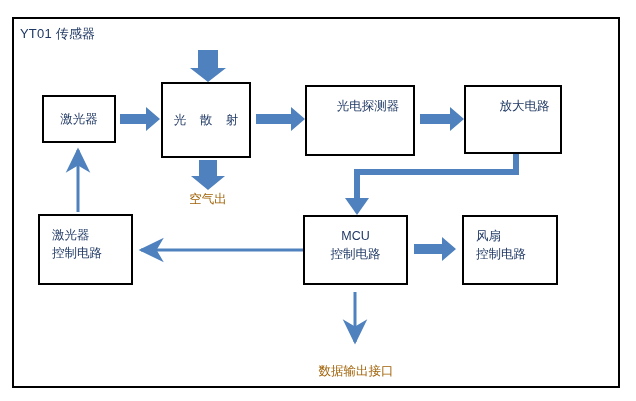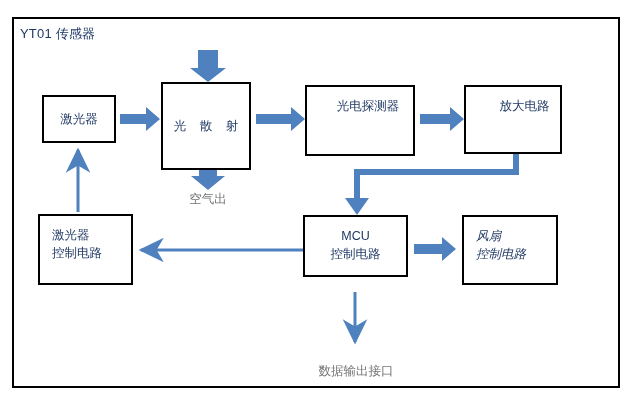--- a/index.html
+++ b/index.html
@@ -22,21 +22,21 @@
        font-size:12.5px;line-height:1.45;text-align:center;}
   .box .ln{display:block;white-space:nowrap;}
 
   
   .box.top{justify-content:flex-start;padding-top:10px;}
   .box.lefty{align-items:flex-start;padding-left:12px;text-align:left;}
 
   .spaced{letter-spacing:5px;padding-left:5px;}
 
   
-  .lbl{position:absolute;color:#737373;font-size:12.5px;white-space:nowrap;
+  .lbl{position:absolute;color:#a16207;font-size:12.5px;white-space:nowrap;
        text-align:center;}
 
   svg.arrows{position:absolute;left:0;top:0;width:636px;height:401px;
              pointer-events:none;}
 </style>
 </head>
 <body>
 
 <div id="canvas">
 
@@ -90,43 +90,43 @@
 
     <g>
       <line x1="355" y1="292" x2="355" y2="342" stroke="#4E81BD" stroke-width="3" marker-end="url(#thinhead)"></line>
     </g>
   </svg>
 
   <div class="box" style="left:42px;top:95px;width:74px;height:48px;">
     <span class="ln">激光器</span>
   </div>
 
-  <div class="box" style="left:161px;top:82px;width:90px;height:88px;">
+  <div class="box" style="left:161px;top:82px;width:90px;height:76px;">
     <span class="ln spaced">光 散 射</span>
   </div>
 
   <div class="box top" style="left:305px;top:85px;width:110px;height:71px;padding-left:16px;">
     <span class="ln">光电探测器</span>
   </div>
 
   <div class="box top" style="left:464px;top:85px;width:98px;height:69px;padding-left:23px;">
     <span class="ln">放大电路</span>
   </div>
 
   <div class="box top lefty" style="left:38px;top:214px;width:95px;height:71px;">
     <span class="ln">激光器</span>
     <span class="ln">控制电路</span>
   </div>
 
-  <div class="box top" style="left:303px;top:215px;width:105px;height:62px;">
+  <div class="box top" style="left:303px;top:215px;width:105px;height:70px;">
     <span class="ln">MCU</span>
     <span class="ln">控制电路</span>
   </div>
 
-  <div class="box top lefty" style="left:462px;top:215px;width:96px;height:70px;font-style:italic;">
+  <div class="box top lefty" style="left:462px;top:215px;width:96px;height:70px;">
     <span class="ln">风扇</span>
     <span class="ln">控制电路</span>
   </div>
 
   <div class="lbl" style="left:166px;top:191px;width:84px;">空气出</div>
 
   <div class="lbl" style="left:300px;top:363px;width:112px;">数据输出接口</div>
 
 </div>
 

